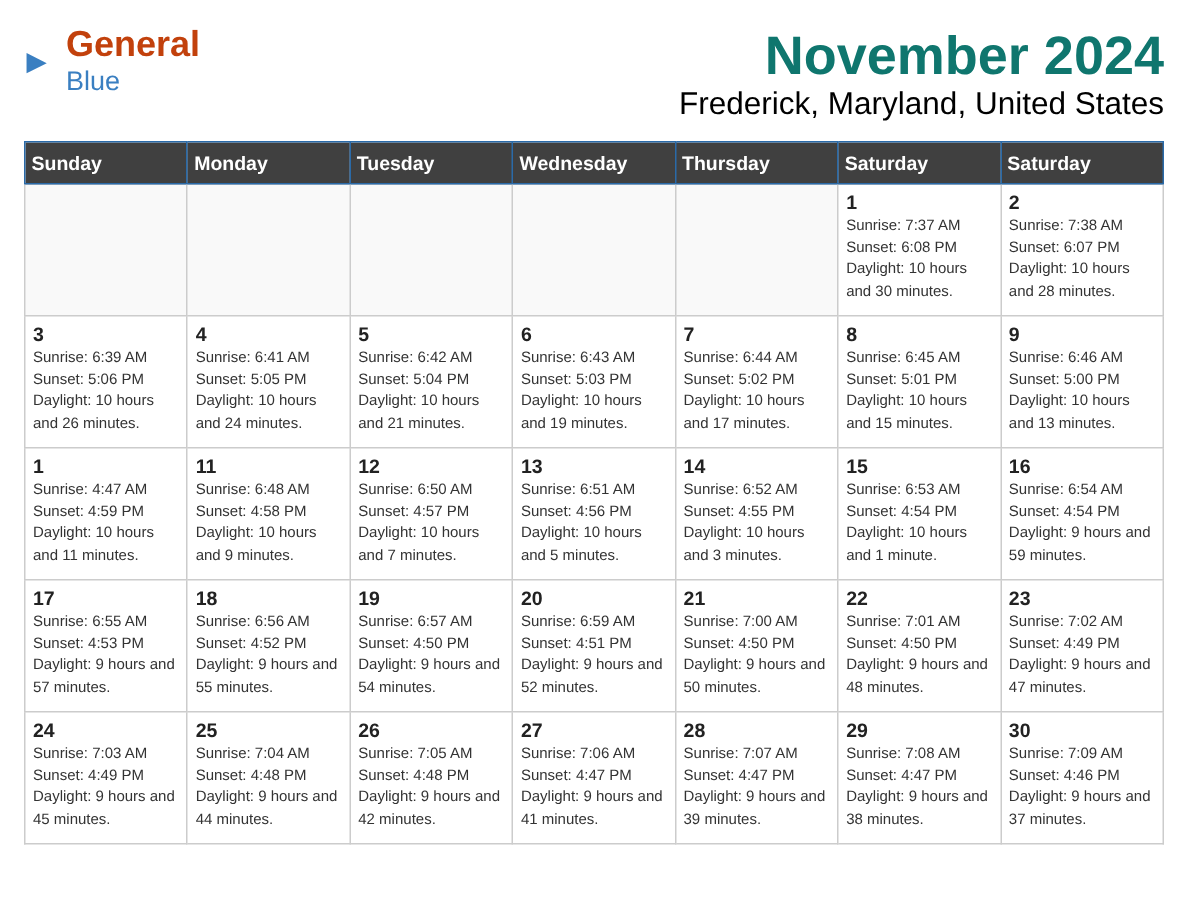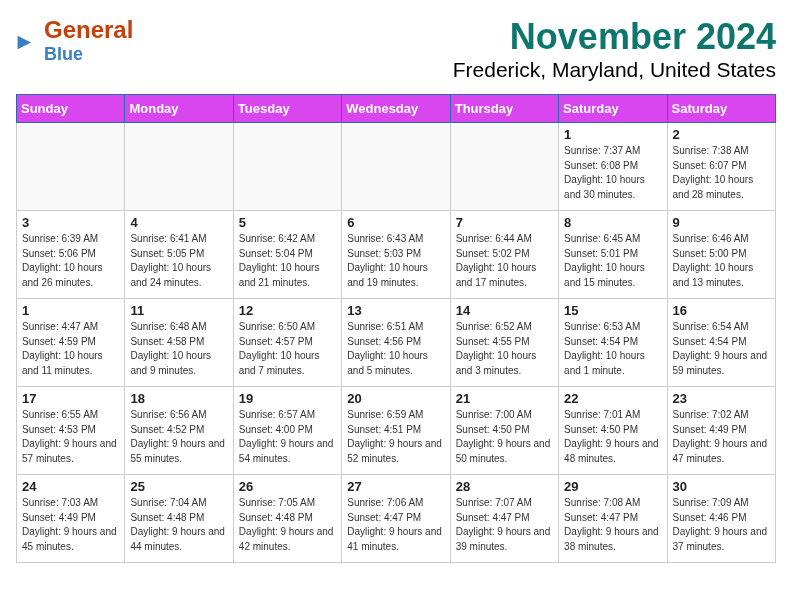--- a/index.html
+++ b/index.html
@@ -22,21 +22,21 @@
       gap: 4px;
     }
     .logo-text-general {
       font-size: 24px;
       font-weight: bold;
       color: #c2410c;
       text-align: right;
     }
     .logo-text-blue {
       font-size: 18px;
-      font-weight: bold;
+      font-weight: normal;
       color: #3a7fc1;
     }
     .logo-icon {
       width: 24px;
       height: 24px;
     }
     .title-area {
       text-align: right;
     }
     .month-title {
@@ -47,21 +47,21 @@
     .location-title {
       font-size: 21px;
       color: #000000;
     }
     table {
       width: 100%;
       border-collapse: collapse;
       table-layout: fixed;
     }
     th {
-      background-color: #d946ef;
+      background-color: #404040;
       color: #fff;
       font-size: 13px;
       font-weight: bold;
       padding: 6px 4px;
       text-align: left;
       border: 1px solid #2a6aa8;
     }
     td {
       border: 1px solid #ccc;
       vertical-align: top;
@@ -234,21 +234,21 @@
         </td>
         <td>
           <div class="day-number">18</div>
           <div class="day-info">Sunrise: 6:56 AM
 Sunset: 4:52 PM
 Daylight: 9 hours and 55 minutes.</div>
         </td>
         <td>
           <div class="day-number">19</div>
           <div class="day-info">Sunrise: 6:57 AM
-Sunset: 4:00 PM
+Sunset: 4:50 PM
 Daylight: 9 hours and 54 minutes.</div>
         </td>
         <td>
           <div class="day-number">20</div>
           <div class="day-info">Sunrise: 6:59 AM
 Sunset: 4:51 PM
 Daylight: 9 hours and 52 minutes.</div>
         </td>
         <td>
           <div class="day-number">21</div>

